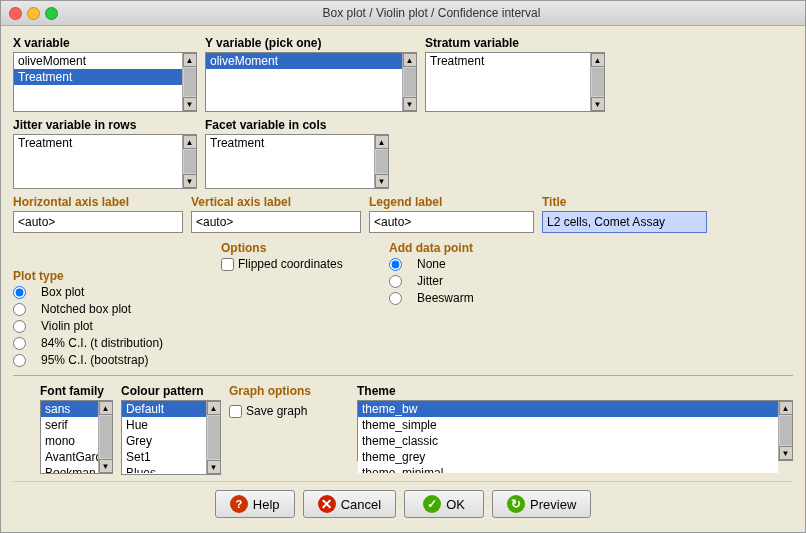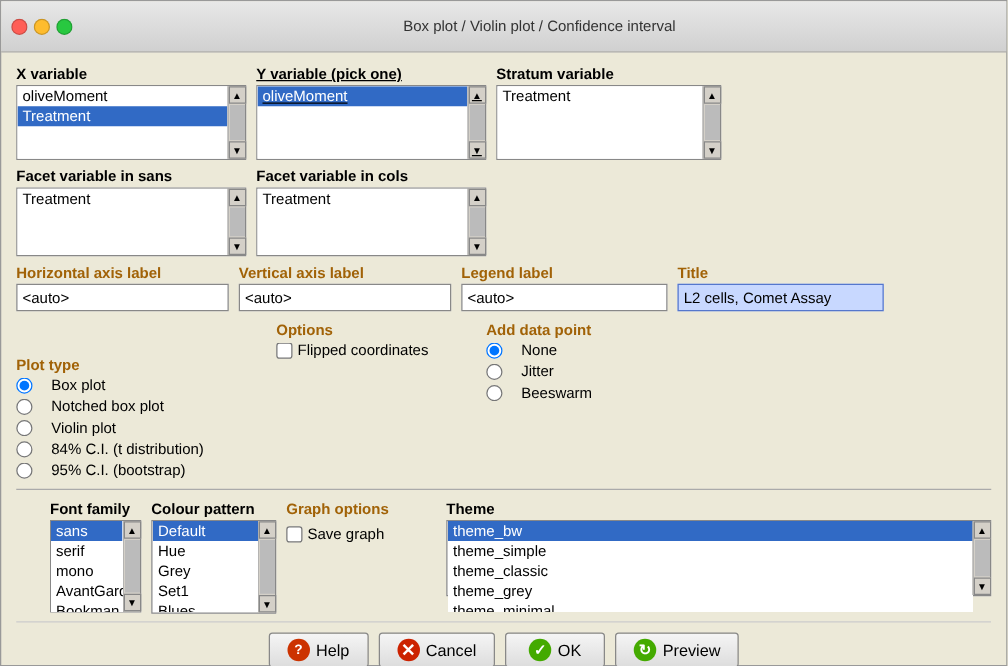--- a/index.html
+++ b/index.html
@@ -15,21 +15,21 @@
       width: 806px;
       height: 533px;
       background: #ece9d8;
       border: 1px solid #999;
       display: flex;
       flex-direction: column;
     }
     .title-bar {
       background: linear-gradient(to bottom, #e8e8e8, #d0d0d0);
       border-bottom: 1px solid #aaa;
-      padding: 20px 8px;
+      padding: 4px 8px;
       display: flex;
       align-items: center;
       gap: 8px;
       height: 26px;
     }
     .traffic-lights {
       display: flex;
       gap: 5px;
     }
     .tl {
@@ -165,21 +165,21 @@
       justify-content: center;
       font-size: 12px;
       font-weight: bold;
     }
     .icon-help { background: #cc3300; color: white; font-size: 11px; }
     .icon-cancel { background: #cc2200; color: white; font-size: 14px; }
     .icon-ok { background: #44aa00; color: white; font-size: 12px; }
     .icon-preview { background: #44aa00; color: white; font-size: 12px; }
 
     .col-xvar { width: 184px; }
-    .col-yvar { width: 184px; text-decoration: underline; }
+    .col-yvar { width: 212px; }
     .col-stratum { width: 180px; }
 
     .col-facetrow { width: 184px; }
     .col-facetcol { width: 184px; }
 
     .axis-label-group { display: flex; flex-direction: column; }
 
     .font-size-col { width: 70px; }
     .font-family-col { width: 100px; padding-left: 27px; }
     .colour-pattern-col { width: 100px; }
@@ -256,21 +256,21 @@
             <div class="scrollbar-thumb"></div>
             <div class="scrollbar-arrow">▼</div>
           </div>
         </div>
       </div>
     </div>
 
     <div class="row">
 
       <div class="listbox-container col-facetrow">
-        <div class="section-label-black">Facet variable in sans</div>
+        <div class="section-label-black">Jitter variable in rows</div>
         <div class="listbox-wrapper" style="height:55px;">
           <div class="listbox">
             <div class="listbox-item">Treatment</div>
           </div>
           <div class="scrollbar-v">
             <div class="scrollbar-arrow">▲</div>
             <div class="scrollbar-thumb"></div>
             <div class="scrollbar-arrow">▼</div>
           </div>
         </div>

